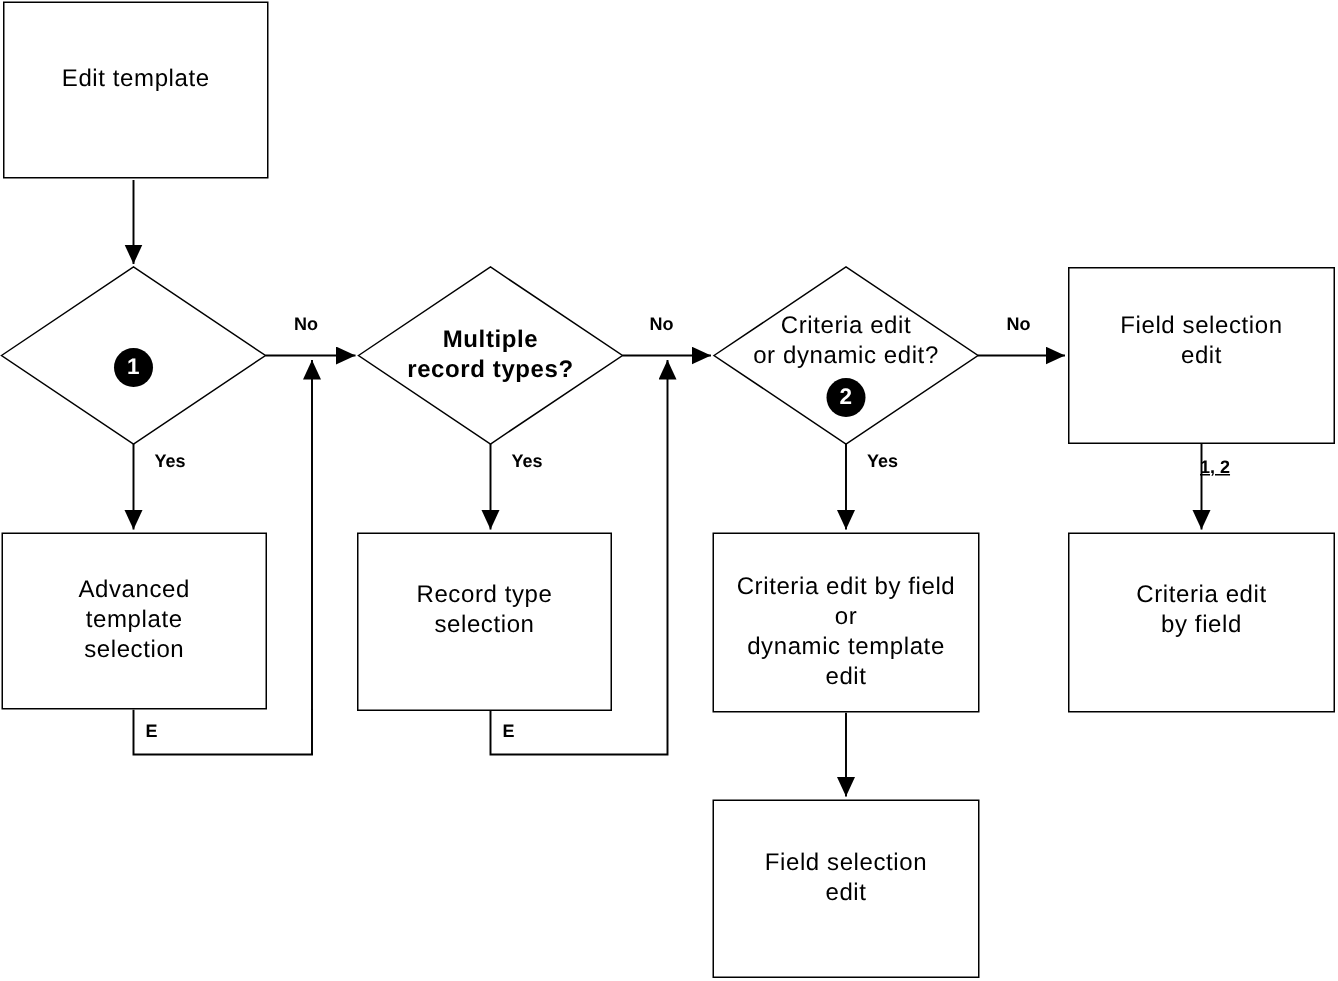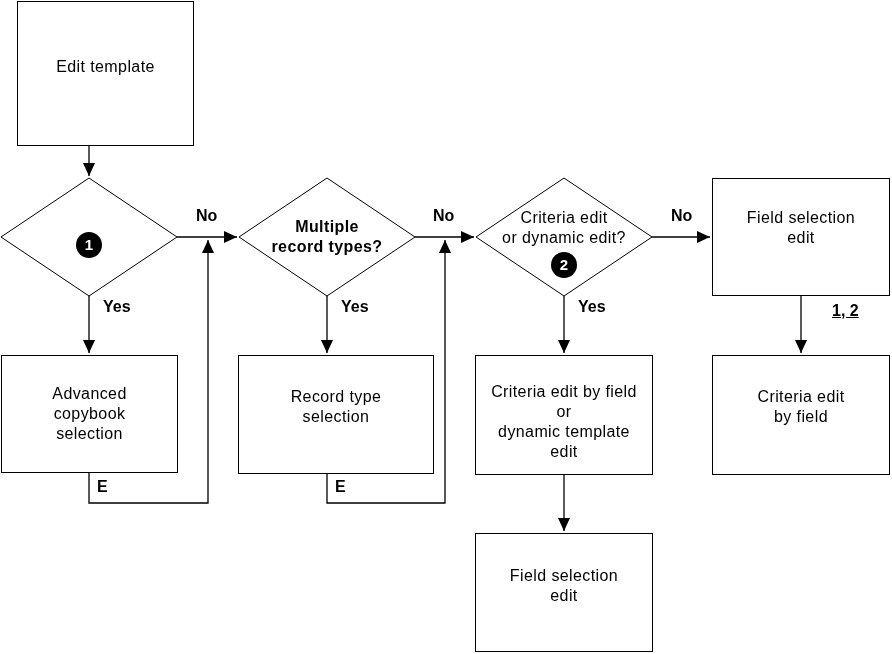--- a/index.html
+++ b/index.html
@@ -62,21 +62,21 @@
     display: flex;
     align-items: center;
     justify-content: center;
     font-weight: bold;
     font-size: 15px;
     margin-top: 4px;
   }
   .elabel {
     position: absolute;
     font-weight: bold;
-    font-size: 16px;
+    font-size: 12px;
     line-height: 20px;
     white-space: nowrap;
   }
 </style>
 </head>
 <body>
 
 <div class="canvas">
 
   <svg class="connector-layer" viewBox="0 0 892 654" xmlns="http://www.w3.org/2000/svg">
@@ -96,36 +96,36 @@
     <line class="edge" x1="652" y1="237" x2="710" y2="237" marker-end="url(#arrow)"></line>
     <line class="edge" x1="89" y1="296" x2="89" y2="353" marker-end="url(#arrow)"></line>
     <line class="edge" x1="327" y1="296" x2="327" y2="353" marker-end="url(#arrow)"></line>
     <line class="edge" x1="564" y1="296" x2="564" y2="353" marker-end="url(#arrow)"></line>
     <line class="edge" x1="801" y1="296" x2="801" y2="353" marker-end="url(#arrow)"></line>
     <line class="edge" x1="564" y1="475" x2="564" y2="531" marker-end="url(#arrow)"></line>
     <polyline class="edge" points="89,473 89,503 208,503 208,240" marker-end="url(#arrow)"></polyline>
     <polyline class="edge" points="327,474 327,503 445,503 445,240" marker-end="url(#arrow)"></polyline>
   </svg>
 
-  <div class="box" style="left:17px; top:1px; width:177px; height:145px; padding-bottom:14px;">
+  <div class="box" style="left:2px; top:1px; width:177px; height:118px; padding-bottom:14px;">
     <span class="node-label">Edit template</span>
   </div>
 
   <div class="box" style="left:712px; top:178px; width:178px; height:118px; padding-bottom:18px;">
     <span class="node-label">Field selection
 edit</span>
   </div>
 
   <div class="box" style="left:1px; top:355px; width:177px; height:118px;">
     <span class="node-label">Advanced
-copybook
+template
 selection</span>
   </div>
 
-  <div class="box" style="left:238px; top:355px; width:196px; height:119px; padding-bottom:16px;">
+  <div class="box" style="left:238px; top:355px; width:170px; height:119px; padding-bottom:16px;">
     <span class="node-label">Record type
 selection</span>
   </div>
 
   <div class="box" style="left:475px; top:355px; width:178px; height:120px; padding-top:14px;">
     <span class="node-label">Criteria edit by field
 or
 dynamic template
 edit</span>
   </div>
@@ -156,18 +156,18 @@
   </div>
 
   <div class="elabel" style="left:196px; top:206px;">No</div>
   <div class="elabel" style="left:433px; top:206px;">No</div>
   <div class="elabel" style="left:671px; top:206px;">No</div>
 
   <div class="elabel" style="left:103px; top:297px;">Yes</div>
   <div class="elabel" style="left:341px; top:297px;">Yes</div>
   <div class="elabel" style="left:578px; top:297px;">Yes</div>
 
-  <div class="elabel" style="left:832px; top:301px;text-decoration:underline;">1, 2</div>
+  <div class="elabel" style="left:800px; top:301px;text-decoration:underline;">1, 2</div>
 
   <div class="elabel" style="left:97px; top:477px;">E</div>
   <div class="elabel" style="left:335px; top:477px;">E</div>
 
 </div>
 
 </body></html>

